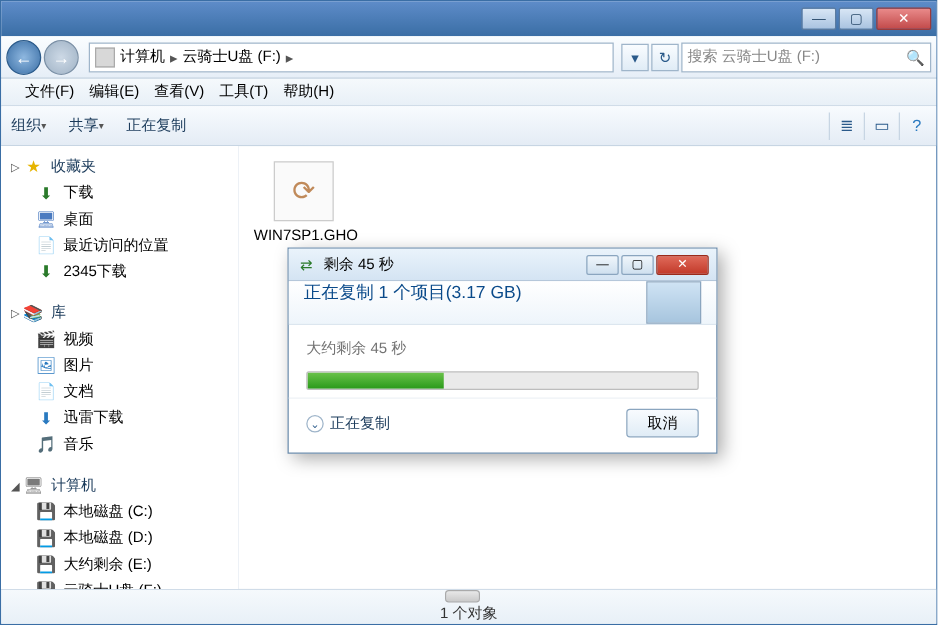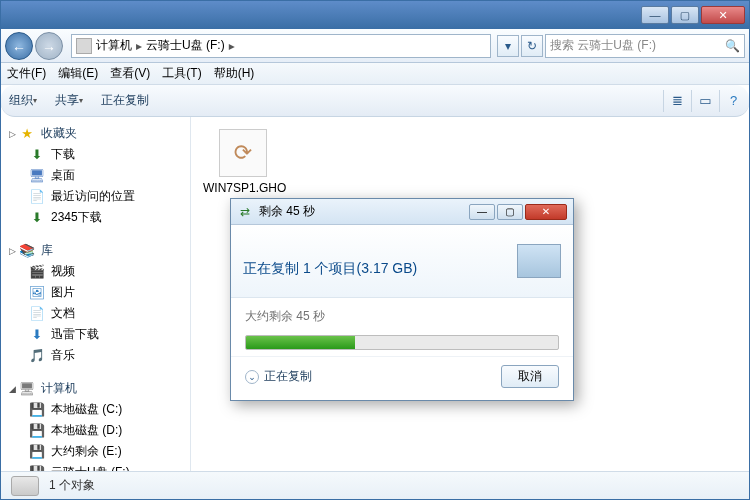--- a/index.html
+++ b/index.html
@@ -9,47 +9,47 @@
 .tbtn { width: 28px; height: 18px; margin-left: 2px; background: linear-gradient(#d8e6f5,#a9c3e0); border: 1px solid #5a7ba0; border-radius: 2px; font-size: 11px; text-align: center; line-height: 16px; color: #2a4a6a; cursor: pointer; }
 .tbtn.close { background: linear-gradient(#e98a8a,#c24a4a); color: #fff; border-color: #9a3a3a; width: 44px; }
 .navbar { height: 34px; background: linear-gradient(#fafdff,#e6eef7); border-bottom: 1px solid #b5c7da; display: flex; align-items: center; padding: 0 4px; }
 .navbtn { width: 28px; height: 28px; border-radius: 14px; background: radial-gradient(#8fb8e0,#3a6ea5); border: 1px solid #2a5a8a; display: flex; align-items: center; justify-content: center; color: #fff; font-size: 14px; margin-right: 2px; cursor: pointer; }
 .navbtn.fwd { background: radial-gradient(#cdd9e6,#9fb2c5); border-color: #7a8fa5; }
 .addrbar { flex: 1; height: 24px; background: #fff; border: 1px solid #9fb5ca; margin: 0 6px; display: flex; align-items: center; padding: 0 4px; font-size: 12px; }
 .addr-icon { width: 16px; height: 16px; background: #d8d8d8; border: 1px solid #aaa; margin-right: 4px; }
 .addr-sep { padding: 0 4px; color: #555; }
 .addr-ref { width: 22px; height: 22px; border: 1px solid #9fb5ca; background: linear-gradient(#f9fcff,#e0ecf6); margin-right: 2px; display:flex;align-items:center;justify-content:center;font-size:12px;color:#2a5a8a;cursor:pointer; }
 .searchbar { width: 200px; height: 24px; background: #fff; border: 1px solid #9fb5ca; display: flex; align-items: center; padding: 0 4px; font-size: 12px; color: #888; gap: 24px; }
-.menubar { height: 22px; background: linear-gradient(#f5f9fc,#e8f0f7); border-bottom: 1px solid #d0dce8; display: flex; align-items: center; padding: 0 6px; font-size: 12px; }
+.menubar { height: 22px; background: linear-gradient(#f5f9fc,#e8f0f7); border-bottom: 1px solid #d0dce8; display: flex; align-items: center; padding: 0 19px; font-size: 12px; }
 .menubar span { margin-right: 12px; cursor: pointer; }
-.toolbar { height: 32px; background: linear-gradient(#f8fbfe,#e4ecf5); border-bottom: 1px solid #c7d5e3; display: flex; align-items: center; padding: 0 8px; font-size: 12px; color: #1a3a5a; border-radius: 14px; }
+.toolbar { height: 32px; background: linear-gradient(#f8fbfe,#e4ecf5); border-bottom: 1px solid #c7d5e3; display: flex; align-items: center; padding: 0 8px; font-size: 12px; color: #1a3a5a; }
 .toolbar .titem { margin-right: 18px; cursor: pointer; display: flex; align-items: center; }
 .toolbar .dd::after { content: " ▾"; font-size: 8px; color: #555; }
 .toolbar-right { margin-left: auto; display: flex; align-items: center; gap: 6px; }
 .tool-icon { width: 22px; height: 22px; display:flex;align-items:center;justify-content:center;border-left:1px solid #c7d5e3;padding-left:6px;font-size:13px;color:#2a5a8a;cursor:pointer;}
 .body { flex: 1; display: flex; overflow: hidden; }
 .sidebar { width: 190px; background: #fff; border-right: 1px solid #dfe7ef; overflow-y: auto; padding: 6px 0; font-size: 12px; }
 .side-group { margin-bottom: 12px; }
 .side-hdr { display: flex; align-items: center; padding: 2px 8px; color: #1a3a5a; }
 .side-hdr .chev { width: 10px; font-size: 9px; color: #555; }
 .side-item { display: flex; align-items: center; padding: 2px 8px 2px 28px; cursor: pointer; }
 .sicon { width: 16px; height: 16px; margin-right: 6px; display:inline-flex;align-items:center;justify-content:center;font-size:13px; }
 .star{color:#e6b400;} .dl{color:#2a7a2a;} .desk{color:#4a7ac0;} .recent{color:#8a6a3a;} .lib{color:#2a7ac0;} .drive{color:#7a7a7a;} .usb{color:#5a8a5a;}
 .content { flex: 1; background: #fff; position: relative; padding: 12px; }
 .fileicon { width: 80px; text-align: center; font-size: 12px; }
 .fileicon .fimg { width: 48px; height: 48px; margin: 0 auto 4px; border: 1px solid #ccc; background: #fafafa; display:flex;align-items:center;justify-content:center;font-size:22px;color:#c08a5a; }
-.statusbar { height: 28px; background: linear-gradient(#f5f9fc,#e8f0f7); border-top: 1px solid #d0dce8; display: flex; align-items: center; padding: 0 10px; font-size: 12px; color: #333; }
+.statusbar { height: 28px; background: linear-gradient(#f5f9fc,#e8f0f7); border-top: 1px solid #d0dce8; display: flex; align-items: center; padding: 0 10px; font-size: 12px; color: #333; flex-direction: column; }
 .statusbar .sicn { width: 28px; height: 20px; background: linear-gradient(#e8e8e8,#cacaca); border: 1px solid #aaa; border-radius: 3px; margin-right: 10px; }
 .dialog { position: absolute; left: 230px; top: 198px; width: 344px; background: #fff; border: 1px solid #6a8aaa; box-shadow: 4px 4px 14px rgba(0,0,0,.35); font-size: 12px; }
 .dlg-titlebar { height: 26px; background: linear-gradient(#eaf3fb,#d4e4f3); border-bottom: 1px solid #b5c7da; display: flex; align-items: center; padding: 0 6px; }
 .dlg-titlebar .dicn { width: 16px; height: 16px; margin-right: 6px; display:flex;align-items:center;justify-content:center;color:#2a7a2a;font-size:12px; }
 .dlg-wbtns { margin-left: auto; display: flex; gap: 2px; }
 .dlg-wbtn { width: 26px; height: 16px; background: linear-gradient(#f0f6fb,#cfe0ef); border: 1px solid #8aa5bf; border-radius: 2px; font-size: 10px; text-align: center; line-height: 14px; cursor:pointer; }
 .dlg-wbtn.close { background: linear-gradient(#e06a5a,#c23a2a); color: #fff; border-color: #9a2a1a; width: 42px; }
-.dlg-head { background: linear-gradient(#fff,#eef5fb); padding: 19px 12px; border-bottom: 1px solid #dce6ef; display:flex;align-items:flex-end; }
+.dlg-head { background: linear-gradient(#fff,#eef5fb); padding: 0 12px; border-bottom: 1px solid #dce6ef; display:flex;align-items:flex-start; }
 .dlg-head .htxt { color: #0a4a8a; font-size: 14px; flex:1; }
 .dlg-head .himg { width: 44px; height: 34px; background: linear-gradient(#cfe3f4,#a7c5de); border: 1px solid #8aa5bf; }
 .dlg-body { padding: 10px 14px 6px; }
 .dlg-body .line1 { margin-bottom: 3px; }
 .dlg-body .line2 { color: #737373; margin-bottom: 10px; }
 .progress { height: 15px; background: #eaeaea; border: 1px solid #bdbdbd; border-radius: 2px; overflow: hidden; }
 .progress-fill { height: 100%; width: 35%; background: linear-gradient(#6ac24a,#2a9a1a); }
 .dlg-foot { padding: 8px 14px 12px; display: flex; align-items: center; border-top: 1px solid #eef2f6; }
 .details { display: flex; align-items: center; color: #1a3a5a; cursor:pointer; }
 .details .chv { display:inline-block;width:14px;height:14px;border:1px solid #9fb5ca;border-radius:7px;text-align:center;line-height:12px;font-size:9px;margin-right:5px;color:#2a5a8a; }

